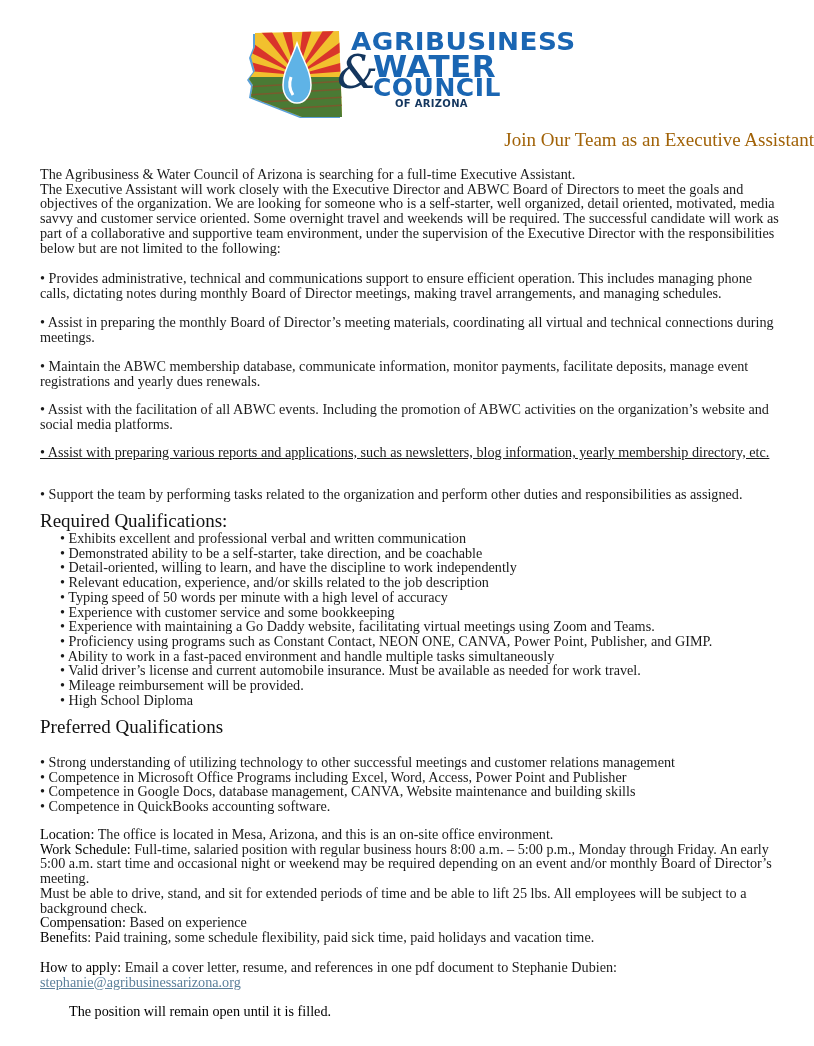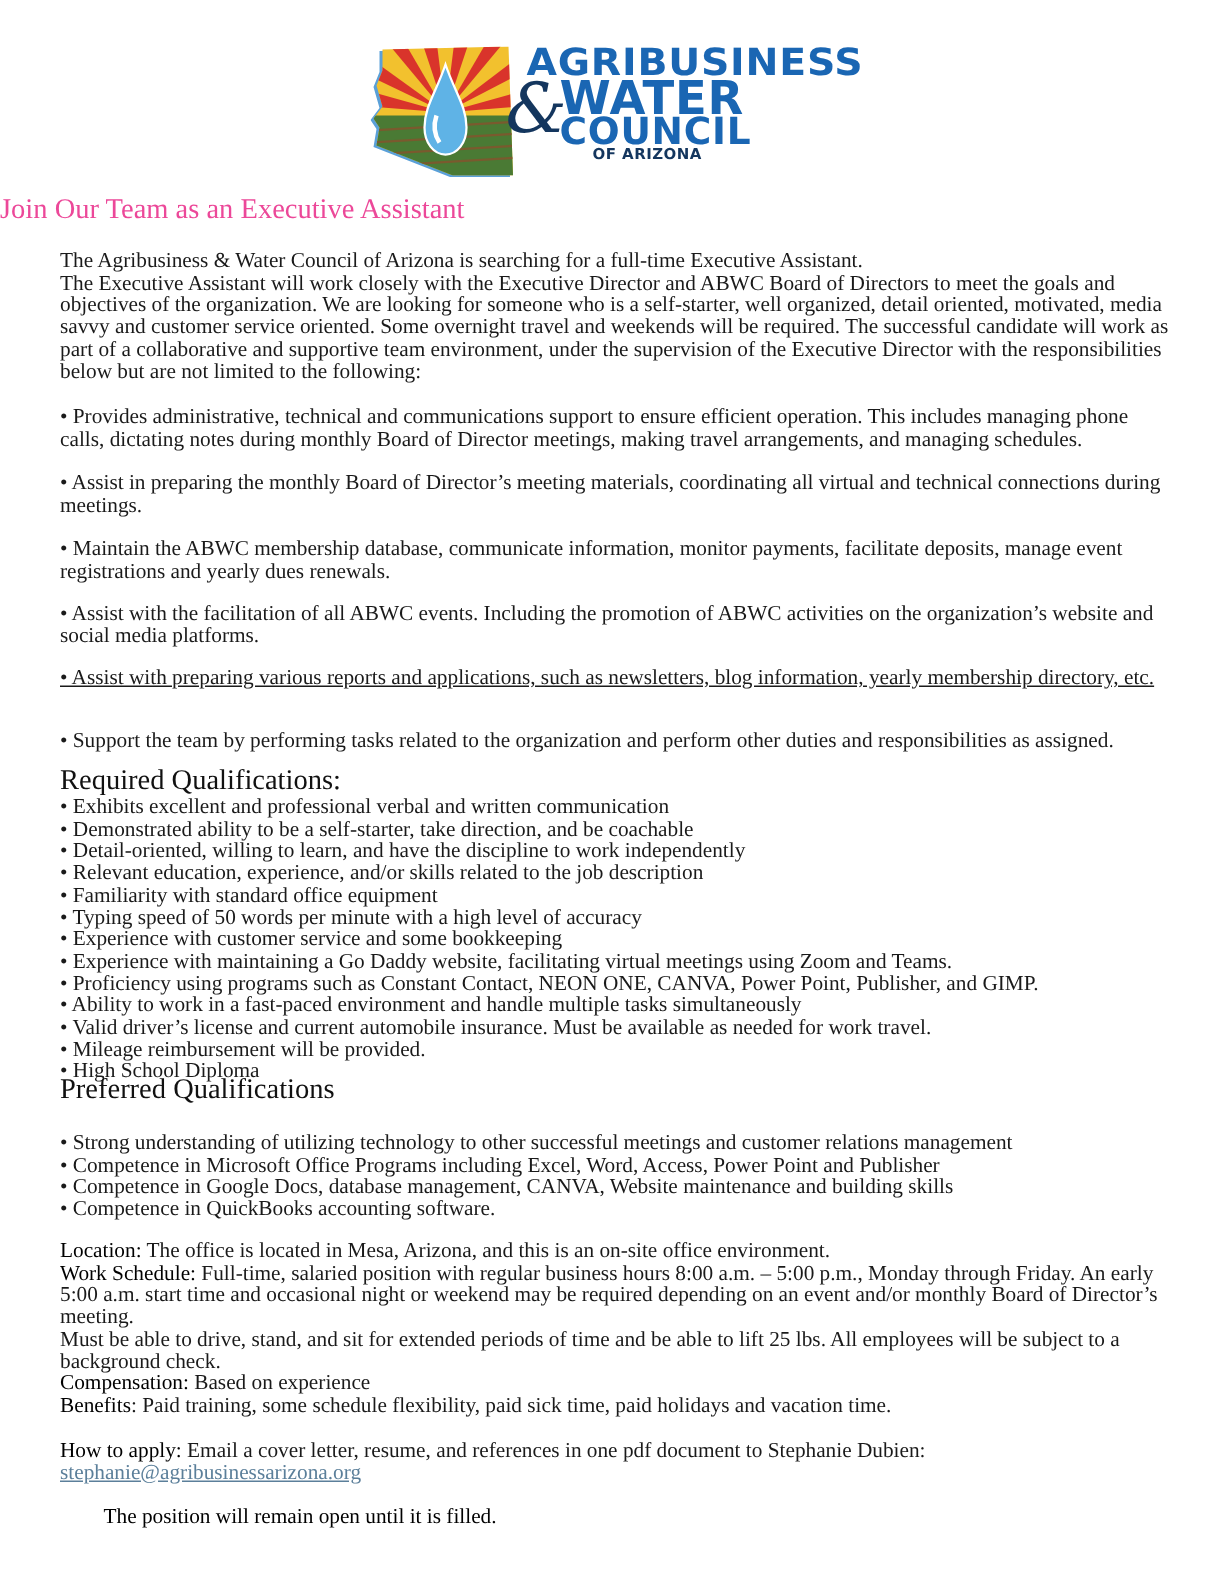--- a/index.html
+++ b/index.html
@@ -8,21 +8,21 @@
   .logo { position:absolute; left:247px; top:27px; width:330px; height:92px; }
   .logo-map { position:absolute; left:0; top:0; width:100px; height:92px; }
   .logo-text { position:absolute; left:104px; top:2px; font-family:"DejaVu Sans","Liberation Sans",sans-serif;
                font-weight:bold; color:#1a66b3; letter-spacing:0.5px; }
   .lt1 { position:absolute; left:0; top:0; font-size:25px; line-height:26px; white-space:nowrap; transform:scaleX(1.05); transform-origin:left; }
   .lt2 { position:absolute; left:22px; top:24px; font-size:31px; line-height:26px; white-space:nowrap; }
   .lt3 { position:absolute; left:22px; top:46px; font-size:25px; line-height:26px; white-space:nowrap; }
   .amp { position:absolute; left:-14px; top:20px; font-family:"DejaVu Serif",serif; font-style:italic; font-size:46px; color:#14365e; line-height:46px; font-weight:normal; }
   .lt4 { position:absolute; left:44px; top:69px; font-size:10px; color:#14365e; white-space:nowrap; letter-spacing:0.3px; }
 
-  .title { position:absolute; left:0; width:814px; top:129px; text-align:left; font-size:19px; color:#ec4899; }
+  .title { position:absolute; left:0; width:814px; top:129px; text-align:right; font-size:19px; color:#a16207; }
   .text { position:absolute; left:40px; width:745px; font-size:14.2px; line-height:14.7px; }
   .p { margin:0;font-family:Liberation Serif, serif; }
   .h2 { position:absolute; left:40px; font-size:19px; color:#111; line-height:20px;font-family:Liberation Serif, serif; }
   .list { position:absolute; left:40px; width:745px; font-size:14.2px; line-height:14.7px; margin:0; padding:0; list-style:none; }
   .list li { margin:0; padding:0; }
   .lbl { color:#000; }
   .email { color:#5b7f9a; text-decoration:underline; }
   .bold-line { color:#000;margin-left:29px; }
 </style>
 </head>
@@ -76,26 +76,25 @@
 </div>
 
 <div class="text" style="top:271px;">• Provides administrative, technical and communications support to ensure efficient operation.   This includes managing phone calls, dictating notes during monthly Board of Director meetings, making travel arrangements, and managing schedules.</div>
 <div class="text" style="top:315px;">• Assist in preparing the monthly Board of Director’s meeting materials, coordinating all virtual and technical connections during meetings.</div>
 <div class="text" style="top:359px;">• Maintain the ABWC membership database, communicate information, monitor payments, facilitate deposits, manage event registrations and yearly dues renewals.</div>
 <div class="text" style="top:402px;">• Assist with the facilitation of all ABWC events.  Including the promotion of ABWC activities on the organization’s website and social media platforms.</div>
 <div class="text" style="top:445px;text-decoration:underline;">• Assist with preparing various reports and applications, such as newsletters, blog information, yearly membership directory, etc.</div>
 <div class="text" style="top:487px;">• Support the team by performing tasks related to the organization and perform other duties and responsibilities as assigned.</div>
 
 <div class="h2" style="top:511px;">Required Qualifications:</div>
-<ul class="list" style="top:531px;">
+<ul class="list" style="top:531px;margin-left:20px;">
   <li>• Exhibits excellent and professional verbal and written communication</li>
   <li>• Demonstrated ability to be a self-starter, take direction, and be coachable</li>
   <li>• Detail-oriented, willing to learn, and have the discipline to work independently</li>
   <li>• Relevant education, experience, and/or skills related to the job description</li>
-  <li>• Familiarity with standard office equipment</li>
   <li>• Typing speed of 50 words per minute with a high level of accuracy</li>
   <li>• Experience with customer service and some bookkeeping</li>
   <li>• Experience with maintaining a Go Daddy website, facilitating virtual meetings using Zoom and Teams.</li>
   <li>• Proficiency using programs such as Constant Contact, NEON ONE, CANVA, Power Point, Publisher, and GIMP.</li>
   <li>• Ability to work in a fast-paced environment and handle multiple tasks simultaneously</li>
   <li>• Valid driver’s license and current automobile insurance.  Must be available as needed for work travel.</li>
   <li>• Mileage reimbursement will be provided.</li>
   <li>• High School Diploma</li>
 </ul>
 

